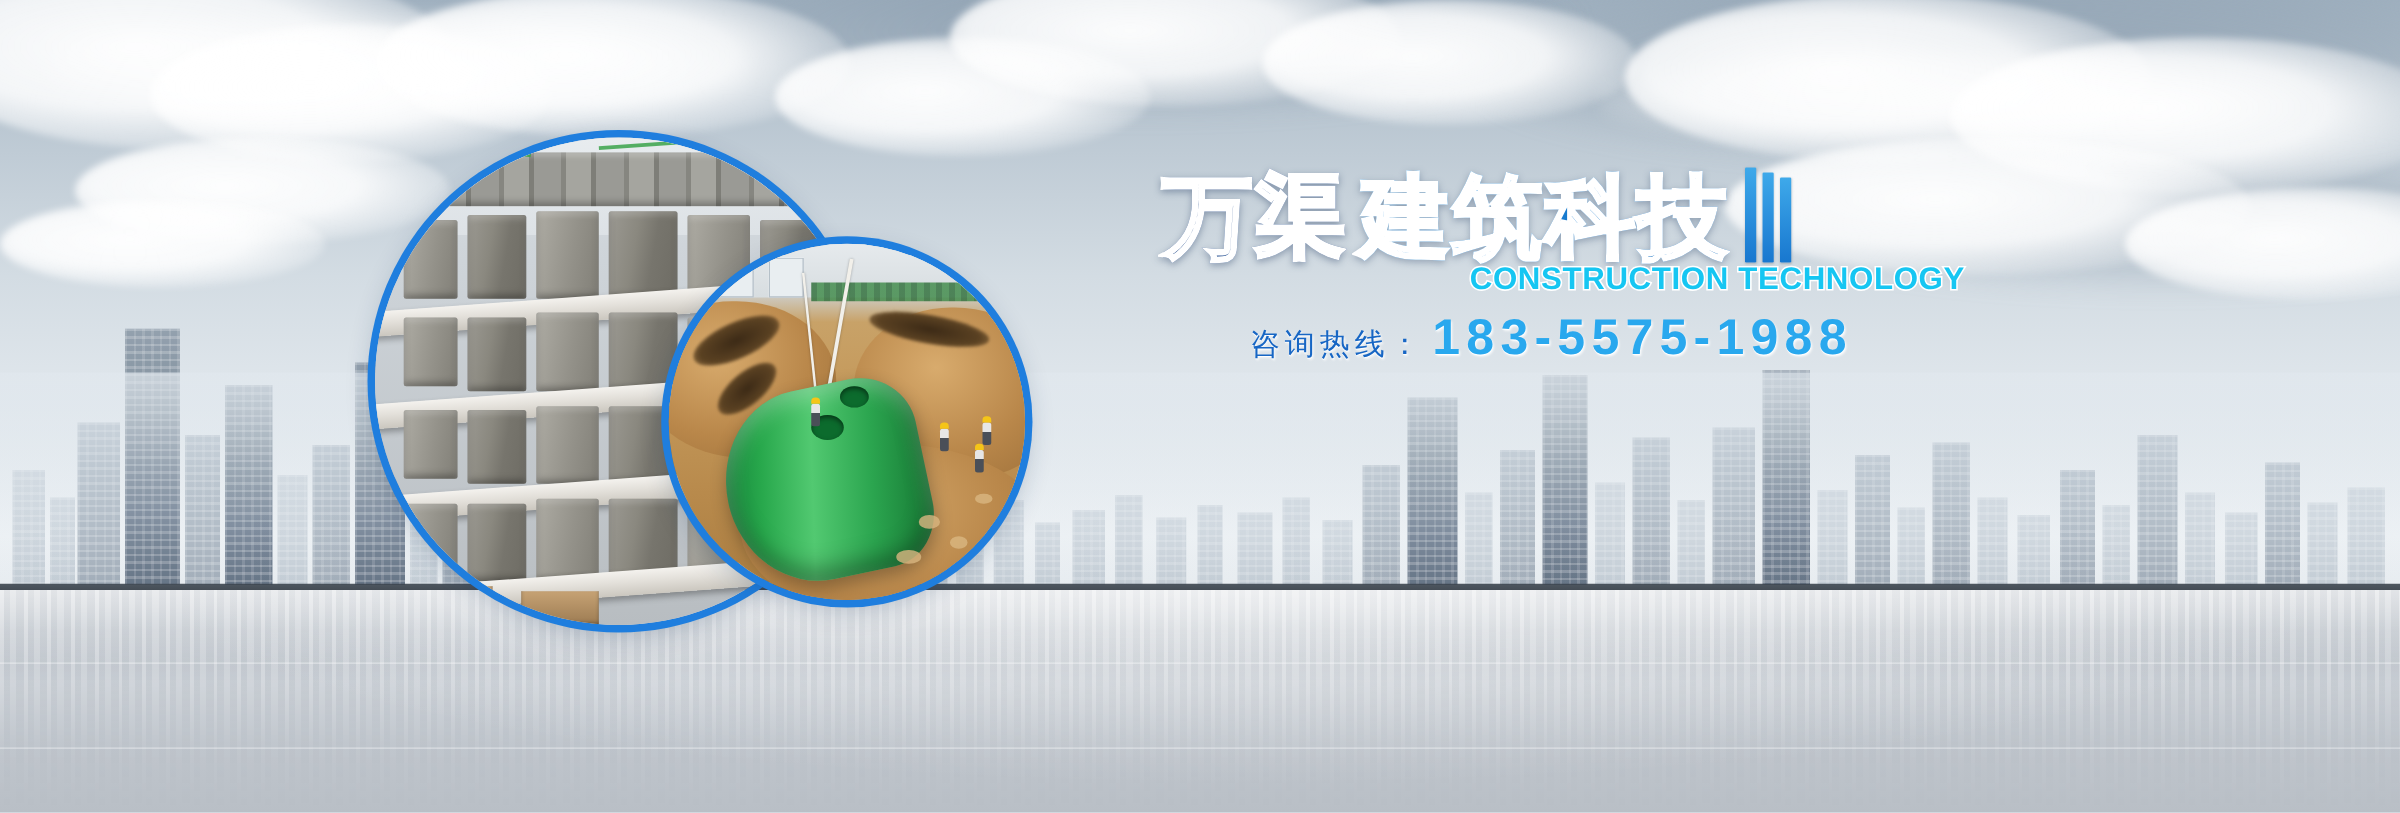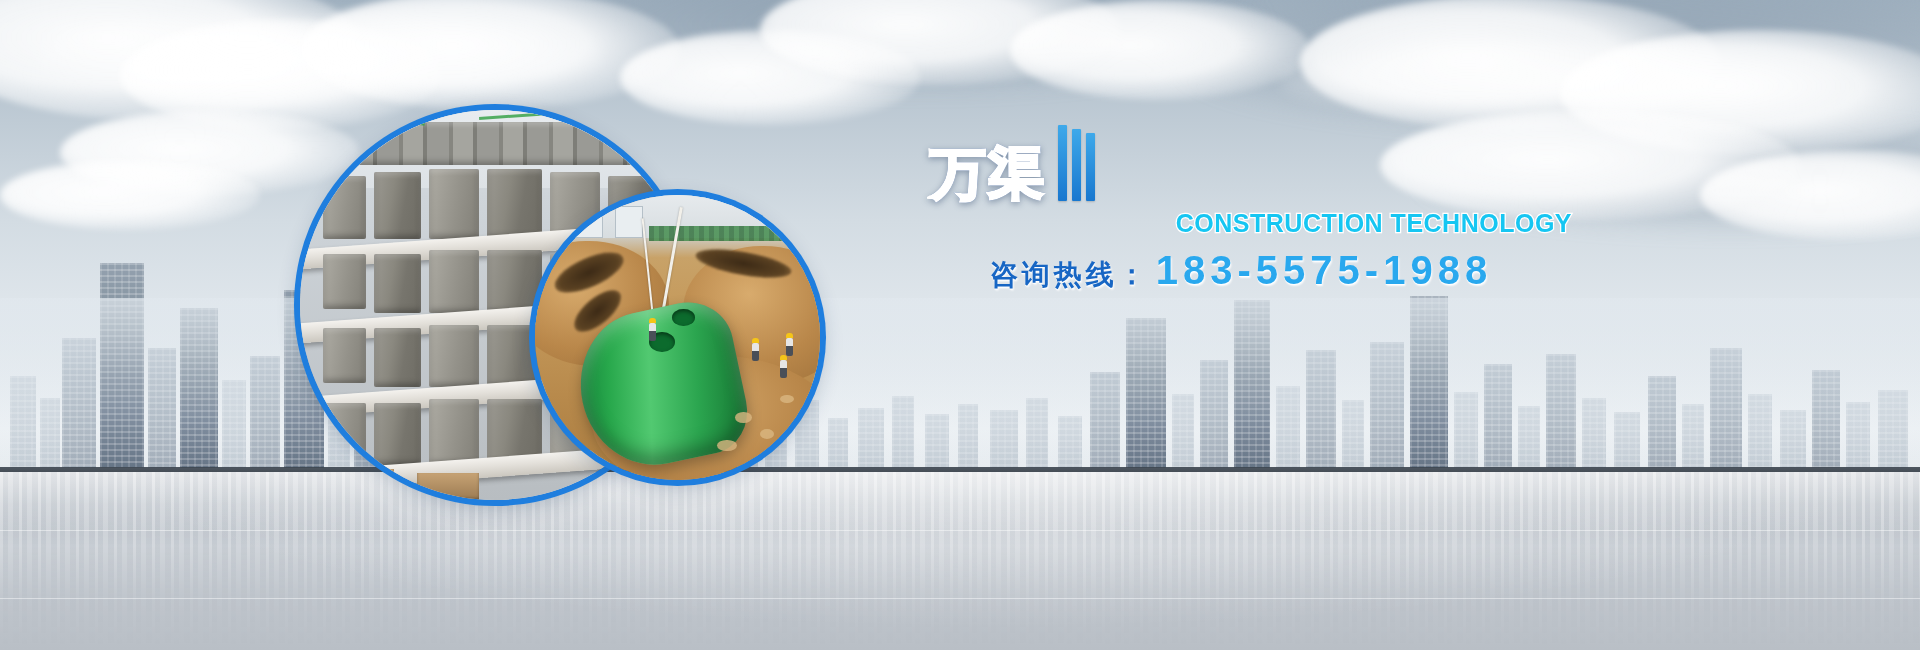--- a/index.html
+++ b/index.html
@@ -121,22 +121,22 @@
   .ts-worker::before{ content:""; position:absolute; left:0; top:-5px; width:7px; height:5px;
     border-radius:3px 3px 0 0; background:#f5c518; }
   .ts-rock{ position:absolute; border-radius:50%; background:#d9b681; opacity:.8; }
 
   
   .textblock{ position:absolute; left:930px; top:125px; width:700px; z-index:5; }
 
   .title{ position:relative; height:105px; }
   .title .zh{
     font-family:"Liberation Sans","DejaVu Sans",sans-serif;
-    font-size:56px; font-weight:700; line-height:98px; letter-spacing:2px;
-    white-space:nowrap; display:flex; align-items:flex-start;
+    font-size:72px; font-weight:700; line-height:98px; letter-spacing:2px;
+    white-space:nowrap; display:flex; align-items:center;
   }
   .title .dark{
     background:linear-gradient(140deg,#1d4f96 0%,#143d80 30%,#17448a 55%,#0f3370 100%);
     -webkit-background-clip:text; background-clip:text; color:transparent;
     -webkit-text-stroke:3px #ffffff; paint-order:stroke fill;
     filter:drop-shadow(0 2px 3px rgba(20,45,85,.35));
   }
   .title .light{
     background:linear-gradient(140deg,#2f98e0 0%,#1b83d6 40%,#1271c6 70%,#0d63b4 100%);
     -webkit-background-clip:text; background-clip:text; color:transparent;
@@ -170,21 +170,21 @@
     margin-top:20px; text-align:center; width:622px;
     font-size:27px; font-weight:400; letter-spacing:7px; color:#4a5560; white-space:nowrap;
     text-shadow:0 1px 1px rgba(255,255,255,.7);
   }
 
   .hotline{
     margin-top:18px; width:622px; display:flex; align-items:baseline; justify-content:center;
     white-space:nowrap;
   }
   .hotline .lbl{
-    font-size:28px; font-weight:700; letter-spacing:4px; color:#1766c4;
+    font-size:24px; font-weight:400; letter-spacing:4px; color:#1766c4;
     text-shadow:1px 2px 2px rgba(255,255,255,.85), 0 1px 0 rgba(255,255,255,.9);
   }
   .hotline .num{
     font-size:40px; font-weight:700; letter-spacing:5px; color:#29a8ee;
     margin-left:6px;
     text-shadow:1px 2px 2px rgba(255,255,255,.9), 0 1px 0 rgba(255,255,255,.95);
   }
 </style>
 </head>
 <body>
@@ -348,20 +348,21 @@
       <div class="ts-rock" style="left:64%; top:86%; width:7%; height:4%;"></div>
       <div class="ts-rock" style="left:86%; top:70%; width:5%; height:3%;"></div>
     </div>
   </div>
 
   <div class="textblock">
 
     <div class="title">
       <div class="zh">
         <span class="dark">万渠</span>
+        <span class="light">建筑科技</span>
         <span class="bars">
             <i></i>
             <i></i>
             <i></i>
           </span>
       </div>
       <div class="subEn">CONSTRUCTION TECHNOLOGY</div>
     </div>
 
 

